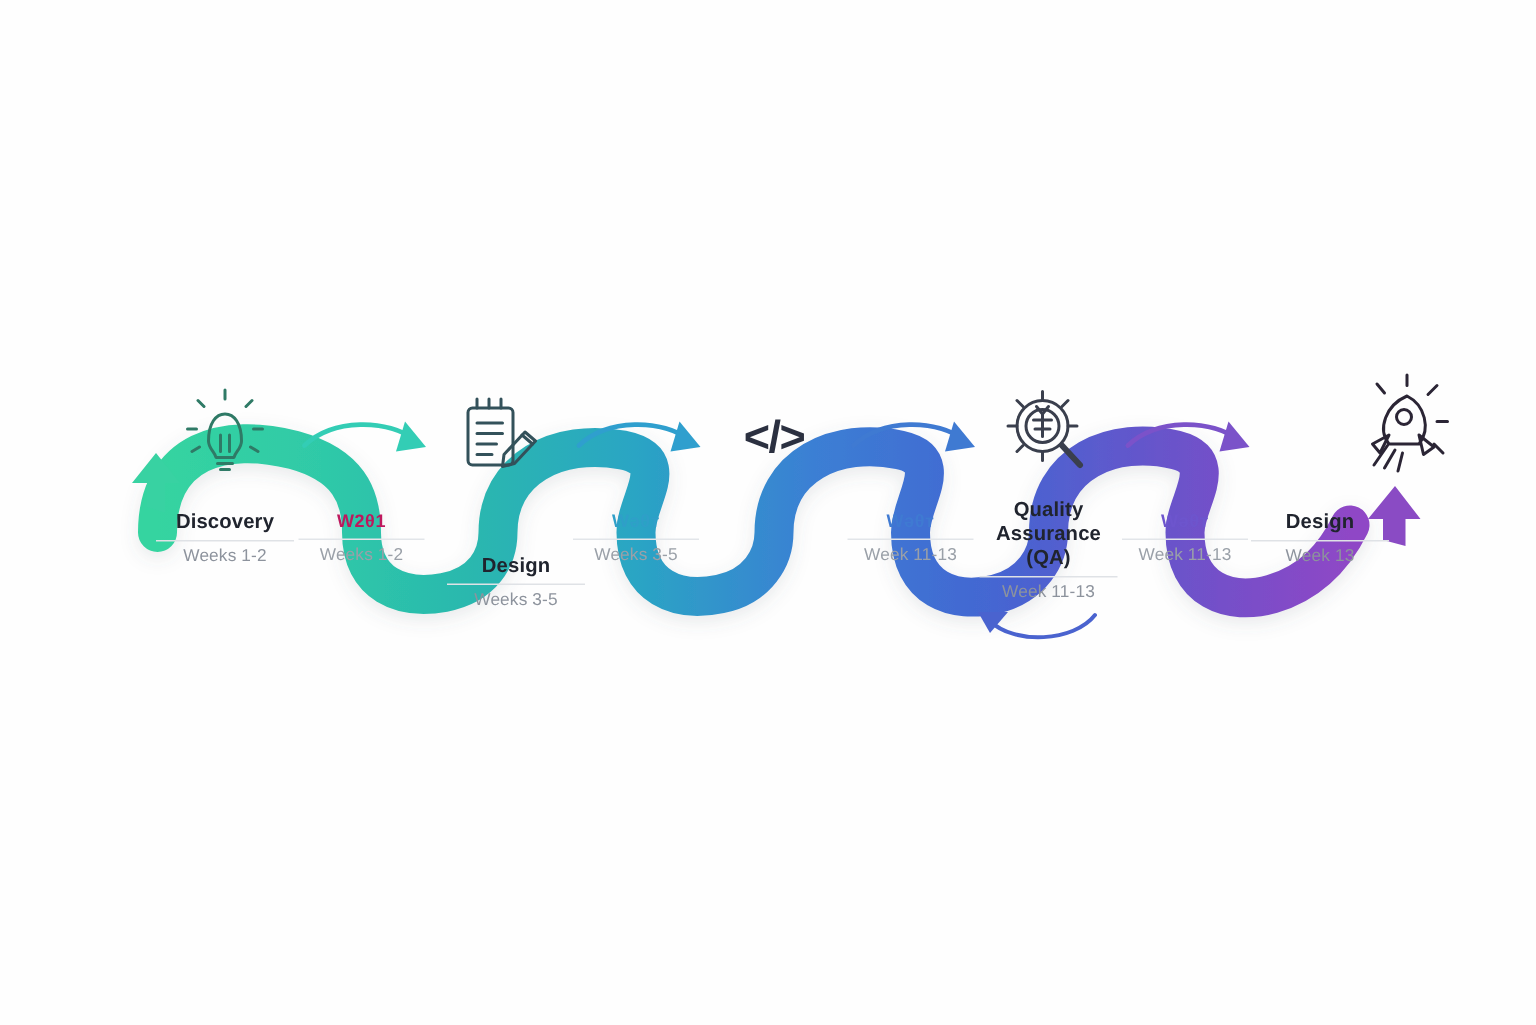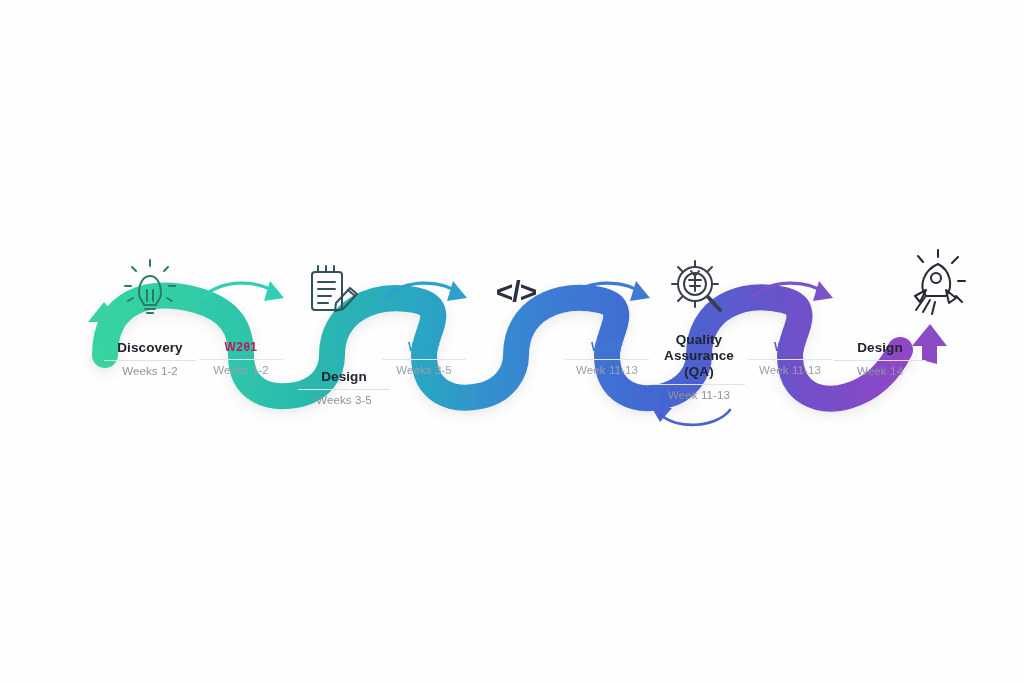--- a/index.html
+++ b/index.html
@@ -179,21 +179,21 @@
     <div class="phase-title">Quality
 Assurance
 (QA)</div>
     <div class="phase-rule"></div>
     <div class="phase-weeks">Week 11-13</div>
   </div>
 
   <div class="phase" style="left:880px;top:340px;">
     <div class="phase-title">Design</div>
     <div class="phase-rule"></div>
-    <div class="phase-weeks">Week 14</div>
+    <div class="phase-weeks">Week 13</div>
   </div>
 
   <div class="midblock" style="left:241px;top:340px;">
     <div class="midblock-title" style="color:#be185d;">W2θ1</div>
     <div class="midblock-rule"></div>
     <div class="midblock-weeks">Weeks 1-2</div>
   </div>
 
   <div class="midblock" style="left:424px;top:340px;">
     <div class="midblock-title" style="color:#2f9fc8;">Wəθт</div>

